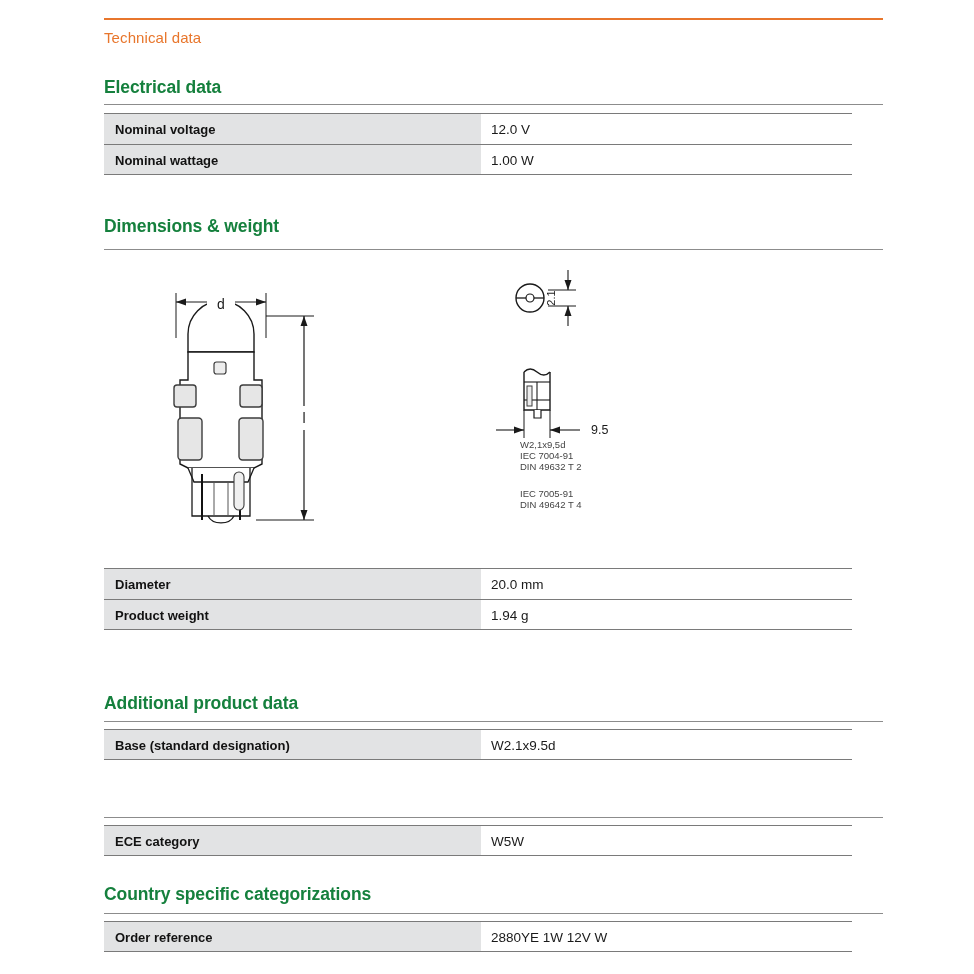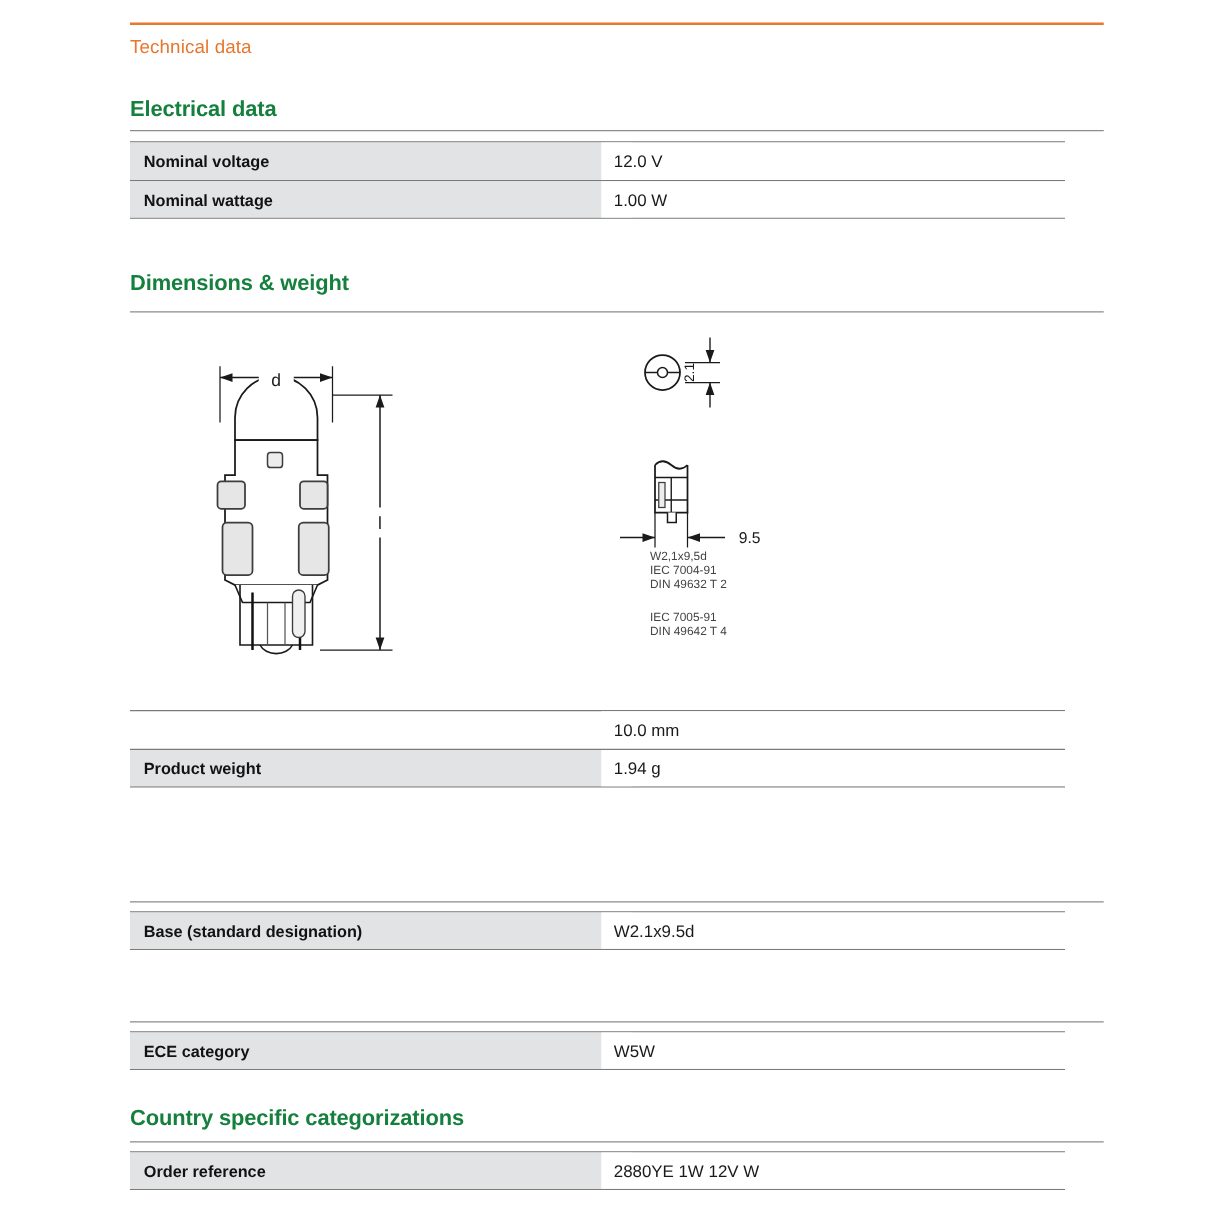--- a/index.html
+++ b/index.html
@@ -233,34 +233,38 @@
       <text x="416" y="191" font-family="Liberation Sans, sans-serif" font-size="9.5" fill="#444">IEC 7004-91</text>
       <text x="416" y="202" font-family="Liberation Sans, sans-serif" font-size="9.5" fill="#444">DIN 49632 T 2</text>
 
       <text x="416" y="229" font-family="Liberation Sans, sans-serif" font-size="9.5" fill="#444">IEC 7005-91</text>
       <text x="416" y="240" font-family="Liberation Sans, sans-serif" font-size="9.5" fill="#444">DIN 49642 T 4</text>
     </svg>
   </div>
 
   <div class="table" style="top:568px;">
     <div class="row">
-      <div class="value-cell">
-        <span>10.0 mm</span>
+      <div class="label-cell">
+        <span>Diameter</span>
+      </div>
+      <div class="value-cell">
+        <span>20.0 mm</span>
       </div>
     </div>
     <div class="row">
       <div class="label-cell">
         <span>Product weight</span>
       </div>
       <div class="value-cell">
         <span>1.94 g</span>
       </div>
     </div>
   </div>
 
+  <div class="section-head" style="top:693px;">Additional product data</div>
   <div class="section-rule" style="top:721px;"></div>
 
   <div class="table" style="top:729px;">
     <div class="row">
       <div class="label-cell">
         <span>Base (standard designation)</span>
       </div>
       <div class="value-cell">
         <span>W2.1x9.5d</span>
       </div>

